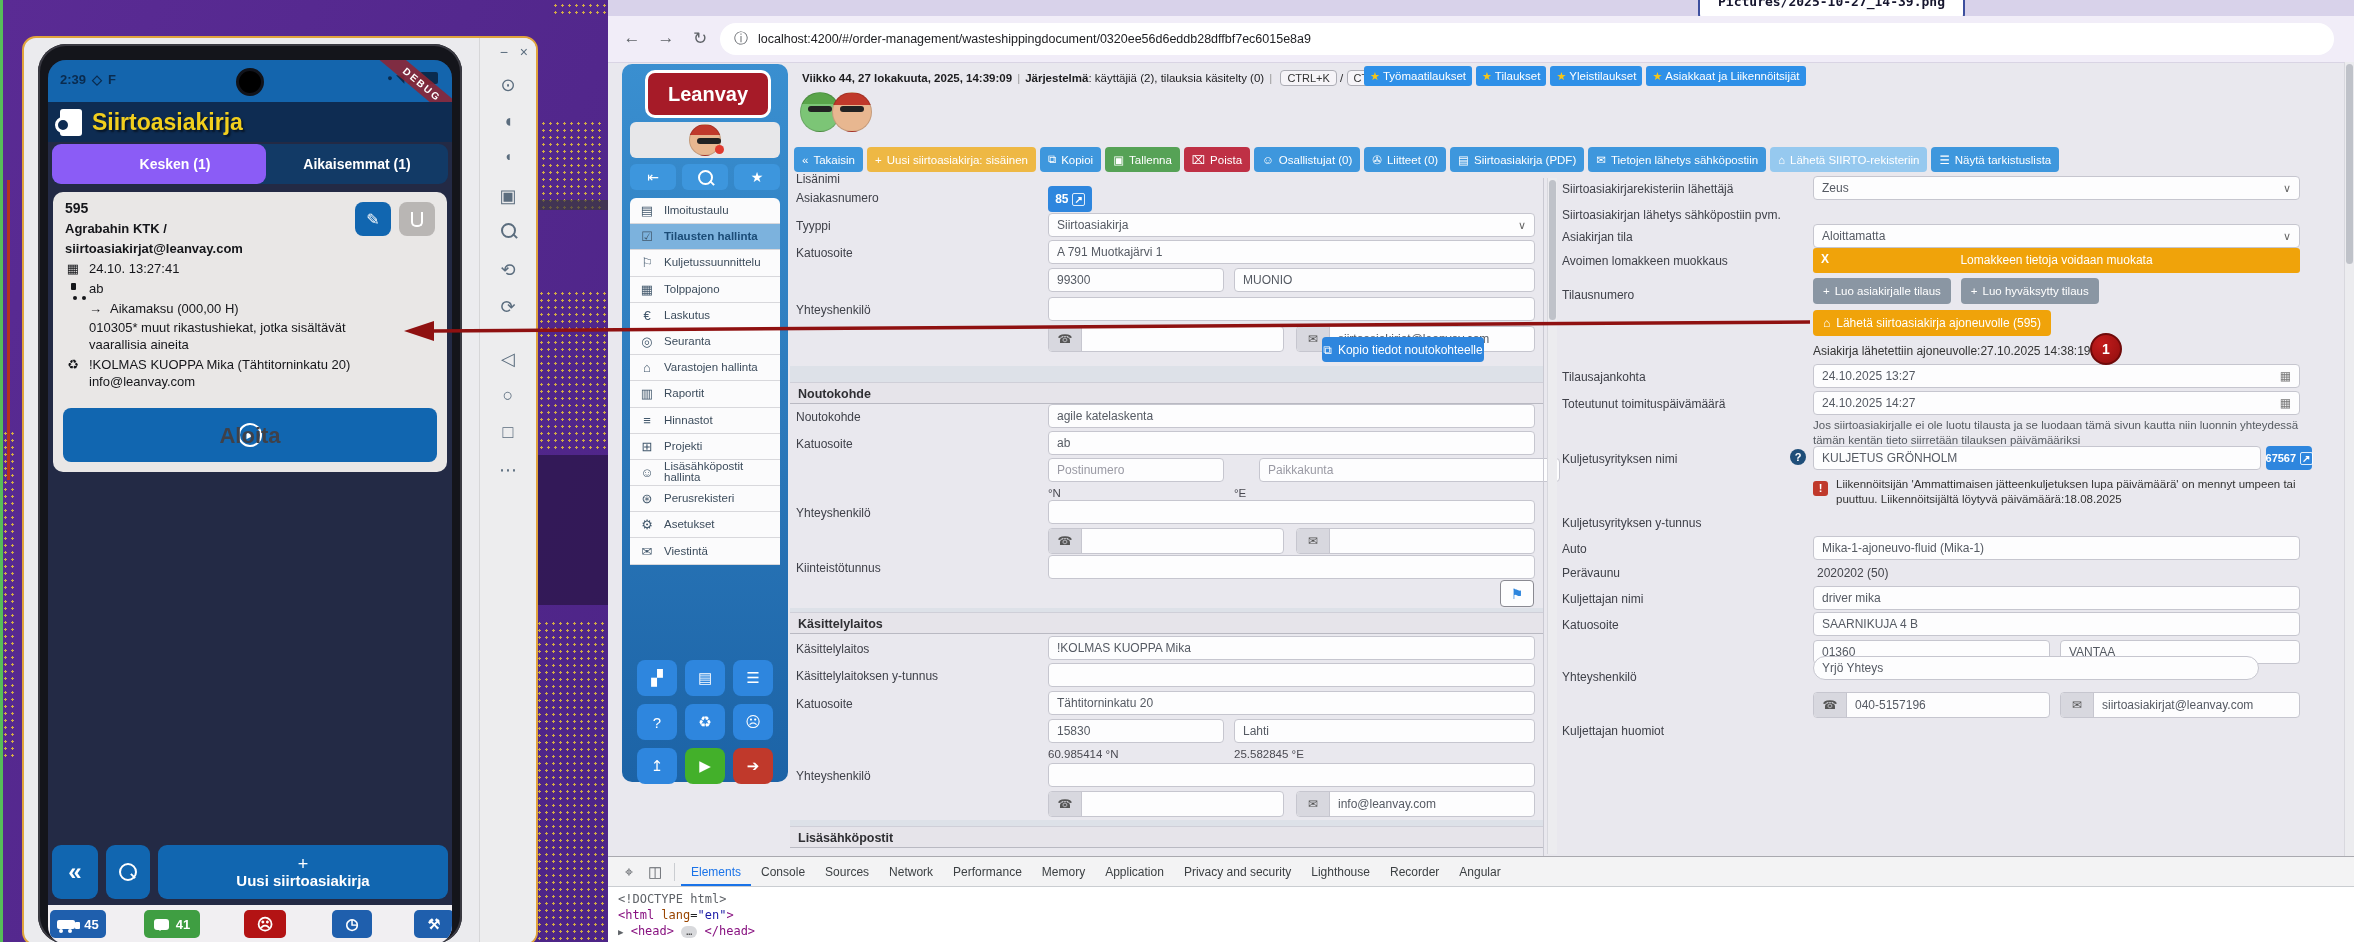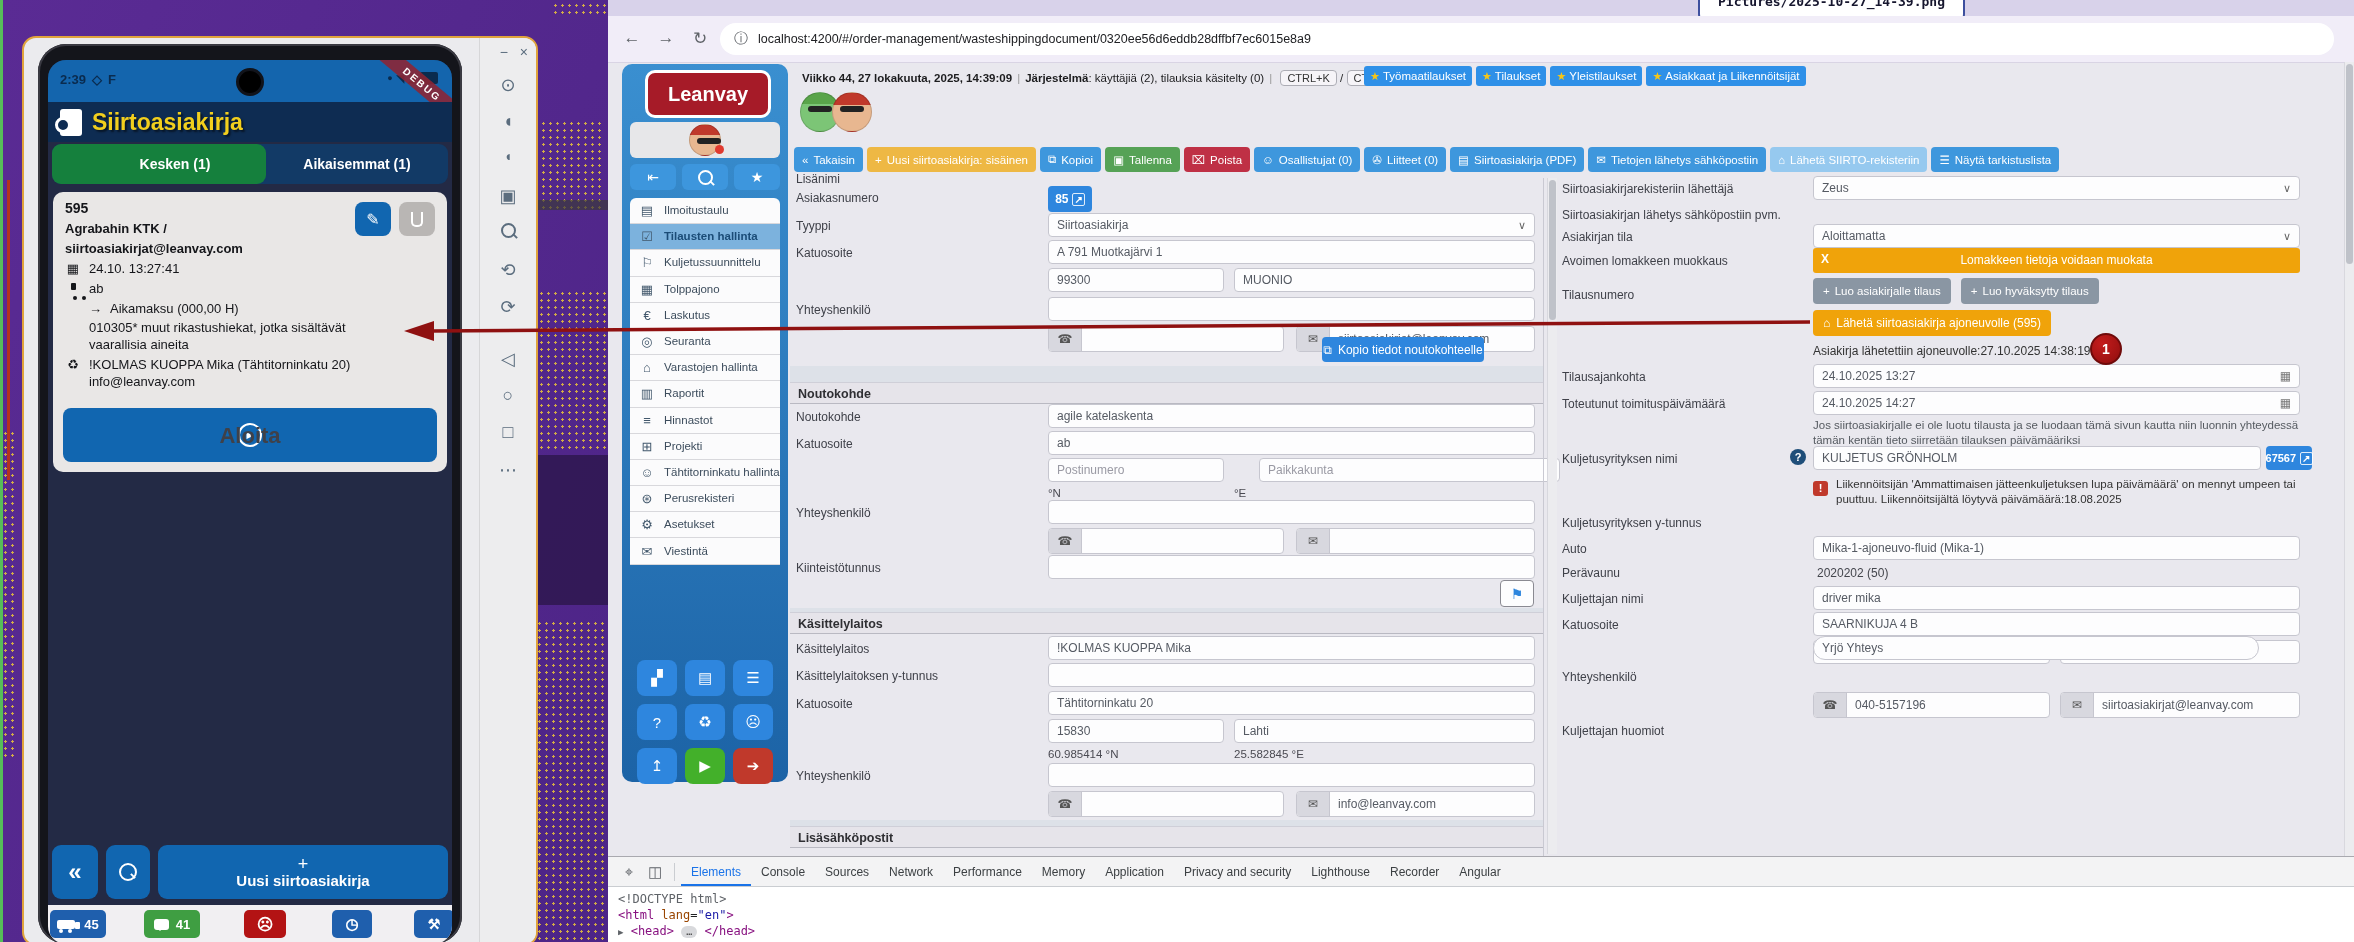--- a/index.html
+++ b/index.html
@@ -20,21 +20,21 @@
   .cam-hole{position:absolute;left:50%;top:8px;transform:translateX(-50%);width:22px;height:22px;background:#000;border-radius:50%;border:3px solid #11131a;}
   .battery{display:inline-block;width:14px;height:8px;border:2px solid #0a2b4e;border-radius:2px;background:#0a2b4e;}
   .debug-ribbon{position:absolute;right:-30px;top:16px;width:120px;transform:rotate(40deg);background:rgba(142,36,51,.88);color:#fff;
     font-size:10px;font-weight:bold;letter-spacing:2px;text-align:center;padding:3px 0;}
   .p-appbar{position:absolute;left:0;top:42px;width:100%;height:40px;background:#0e2c52;display:flex;align-items:center;padding-left:12px;box-sizing:border-box;gap:10px;}
   .doc-ic{width:22px;height:27px;background:#fff;border-radius:3px;position:relative;flex:none;}
   .doc-ic::after{content:"";position:absolute;left:-5px;bottom:3px;width:10px;height:10px;border:3px solid #fff;border-radius:50%;background:#0e2c52;}
   .p-title{color:#f2cf1d;font-size:23px;font-weight:bold;text-shadow:2px 2px 2px rgba(0,0,0,.55);}
   .p-tabs{position:absolute;left:4px;right:4px;top:84px;height:40px;background:#123a66;border-radius:9px;display:flex;}
   .p-tab{flex:1;display:flex;align-items:center;justify-content:center;color:#fff;font-weight:bold;font-size:14px;border-radius:9px;}
-  .p-tab.active{background:#15803d;padding-left:32px;}
+  .p-tab.active{background:#8b5cf6;padding-left:32px;}
   .p-card{position:absolute;left:5px;right:5px;top:132px;height:280px;background:#e9e7e6;border-radius:10px;padding:8px 12px;box-sizing:border-box;color:#15161a;}
   .crow{display:flex;gap:8px;margin-top:5px;font-size:13px;font-weight:500;align-items:flex-start;line-height:15px;}
   .crow .ic{width:16px;flex:none;text-align:center;font-size:13px;}
   .indent{margin-left:24px;}
   .p-edit{position:absolute;right:56px;top:10px;width:36px;height:34px;background:#1166b0;border-radius:8px;color:#fff;font-size:16px;display:flex;align-items:center;justify-content:center;}
   .p-clip{position:absolute;right:12px;top:10px;width:36px;height:34px;background:#b9b6b4;border-radius:8px;display:flex;align-items:center;justify-content:center;}
   .pclip{display:inline-block;width:8px;height:13px;border:2px solid #fff;border-top:none;border-radius:0 0 5px 5px;}
   .p-start{position:absolute;left:10px;right:10px;bottom:10px;height:54px;background:#1166b0;border-radius:8px;display:flex;flex-direction:column;align-items:center;justify-content:center;color:#fff;}
   .play-circ{width:20px;height:20px;border:2px solid #fff;border-radius:50%;display:flex;align-items:center;justify-content:center;font-size:9px;}
   .p-start .lbl{font-size:22px;font-weight:bold;margin-top:2px;}
@@ -396,21 +396,21 @@
             <span class="ml">Hinnastot</span>
           </div>
 
           <div class="menu-item">
             <span class="ic">⊞</span>
             <span class="ml">Projekti</span>
           </div>
 
           <div class="menu-item">
             <span class="ic">☺</span>
-            <span class="ml">Tähtitorninkatu hallinta</span>
+            <span class="ml">Lisäsähköpostit hallinta</span>
           </div>
 
           <div class="menu-item">
             <span class="ic">⊛</span>
             <span class="ml">Perusrekisteri</span>
           </div>
 
           <div class="menu-item">
             <span class="ic">⚙</span>
             <span class="ml">Asetukset</span>
@@ -677,21 +677,21 @@
     <input class="inp" style="left: 1205px; top: 536px; width: 487px;" value="Mika-1-ajoneuvo-fluid (Mika-1)">
     <div class="lbl" style="left:954px;top:566px;">Perävaunu</div>
     <div class="lbl" style="left:1209px;top:566px;color:#44464d;">2020202 (50)</div>
     <div class="lbl" style="left:954px;top:592px;">Kuljettajan nimi</div>
     <input class="inp" style="left: 1205px; top: 586px; width: 487px;" value="driver mika">
     <div class="lbl" style="left:954px;top:618px;">Katuosoite</div>
     <input class="inp" style="left: 1205px; top: 612px; width: 487px;" value="SAARNIKUJA 4 B">
     <input class="inp" style="left: 1205px; top: 640px; width: 237px;" value="01360">
     <input class="inp" style="left: 1452px; top: 640px; width: 240px;" value="VANTAA">
     <div class="lbl" style="left:954px;top:670px;">Yhteyshenkilö</div>
-    <input class="inp" style="left: 1205px; top: 636px; width: 446px; border-radius: 12px;" value="Yrjö Yhteys">
+    <input class="inp" style="left: 1205px; top: 656px; width: 446px; border-radius: 12px;" value="Yrjö Yhteys">
     <div class="combo" style="left:1205px;top:692px;width:237px;">
       <span class="pfx">☎</span>
         <input value="040-5157196" style="">
     </div>
     <div class="combo" style="left:1452px;top:692px;width:240px;">
       <span class="pfx">✉</span>
         <input value="siirtoasiakirjat@leanvay.com" style="">
     </div>
     <div class="lbl" style="left:954px;top:724px;">Kuljettajan huomiot</div>
 

